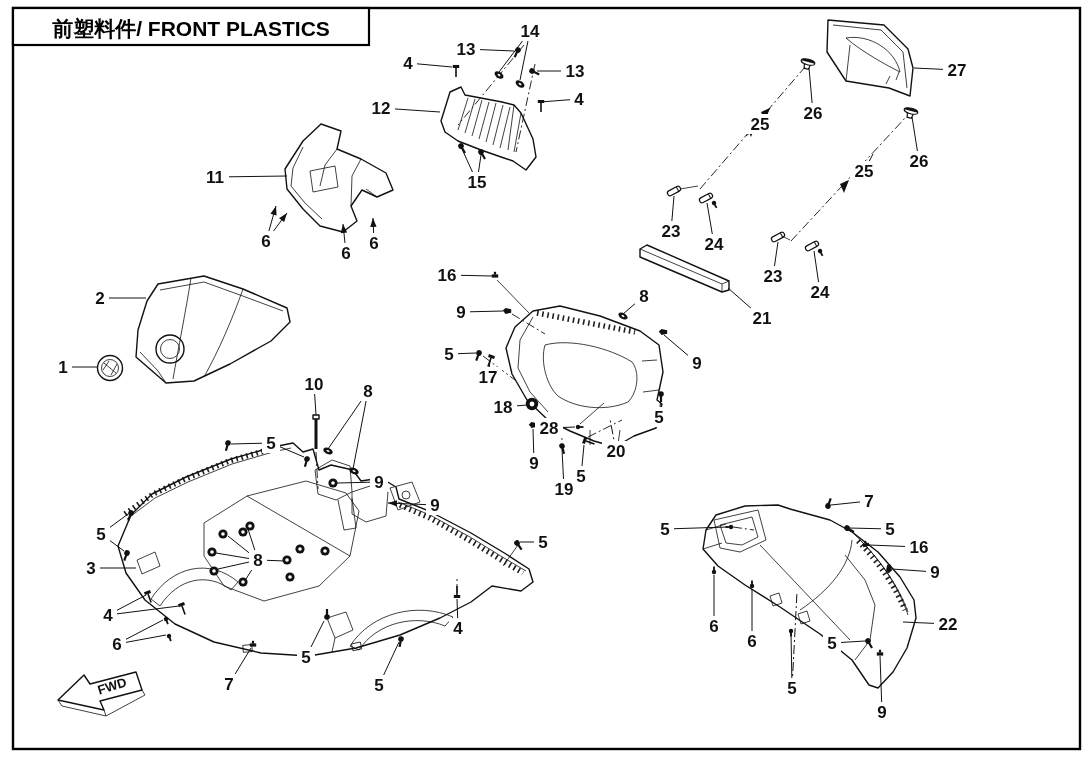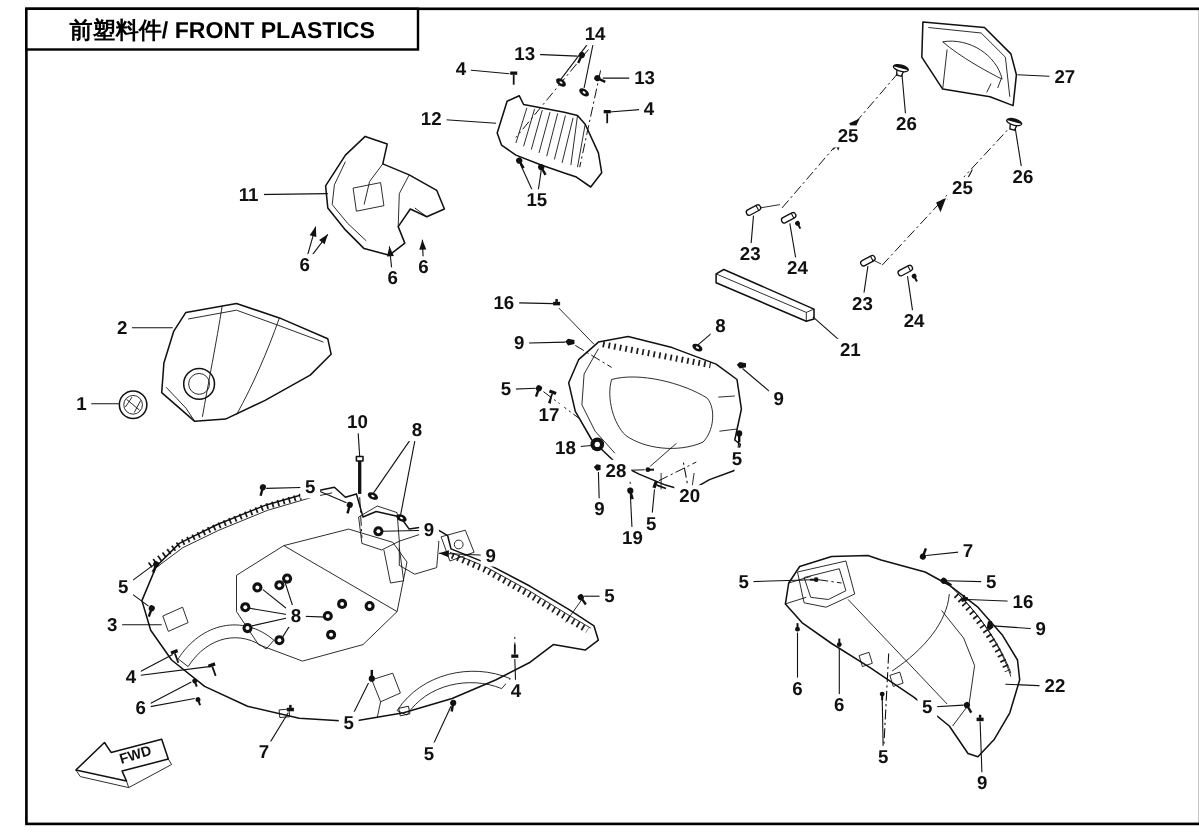--- a/index.html
+++ b/index.html
@@ -1,16 +1,16 @@
 <!DOCTYPE html>
 <html><head>
 <meta charset="utf-8">
 <style>
   html,body{margin:0;padding:0;background:#fff;}
-  .page{width:881px;height:760px;position:relative;background:#fff;font-family:"Liberation Sans",sans-serif;padding-left:11px;}
+  .page{width:881px;height:760px;position:relative;background:#fff;font-family:"Liberation Sans",sans-serif;}
   svg{display:block;}
   .outline{fill:none;stroke:#111;stroke-width:1.4;stroke-linejoin:round;}
   .thin{fill:none;stroke:#111;stroke-width:0.8;stroke-linejoin:round;}
   .hatch{fill:none;stroke:#111;stroke-width:5.5;stroke-dasharray:1.6 3.6;opacity:.95;}
   .leader{stroke:#111;stroke-width:1;}
   .dash{stroke-dasharray:9 3 2 3;}
   .cdash{fill:none;stroke:#111;stroke-width:0.9;stroke-dasharray:9 3 2 3;}
   .arrowhead{fill:#111;}
   .callout{font:bold 17px "Liberation Sans",sans-serif;fill:#111;text-anchor:middle;dominant-baseline:central;}
   .title-text{font:bold 21px "Liberation Sans",sans-serif;fill:#000;text-anchor:middle;dominant-baseline:central;}

